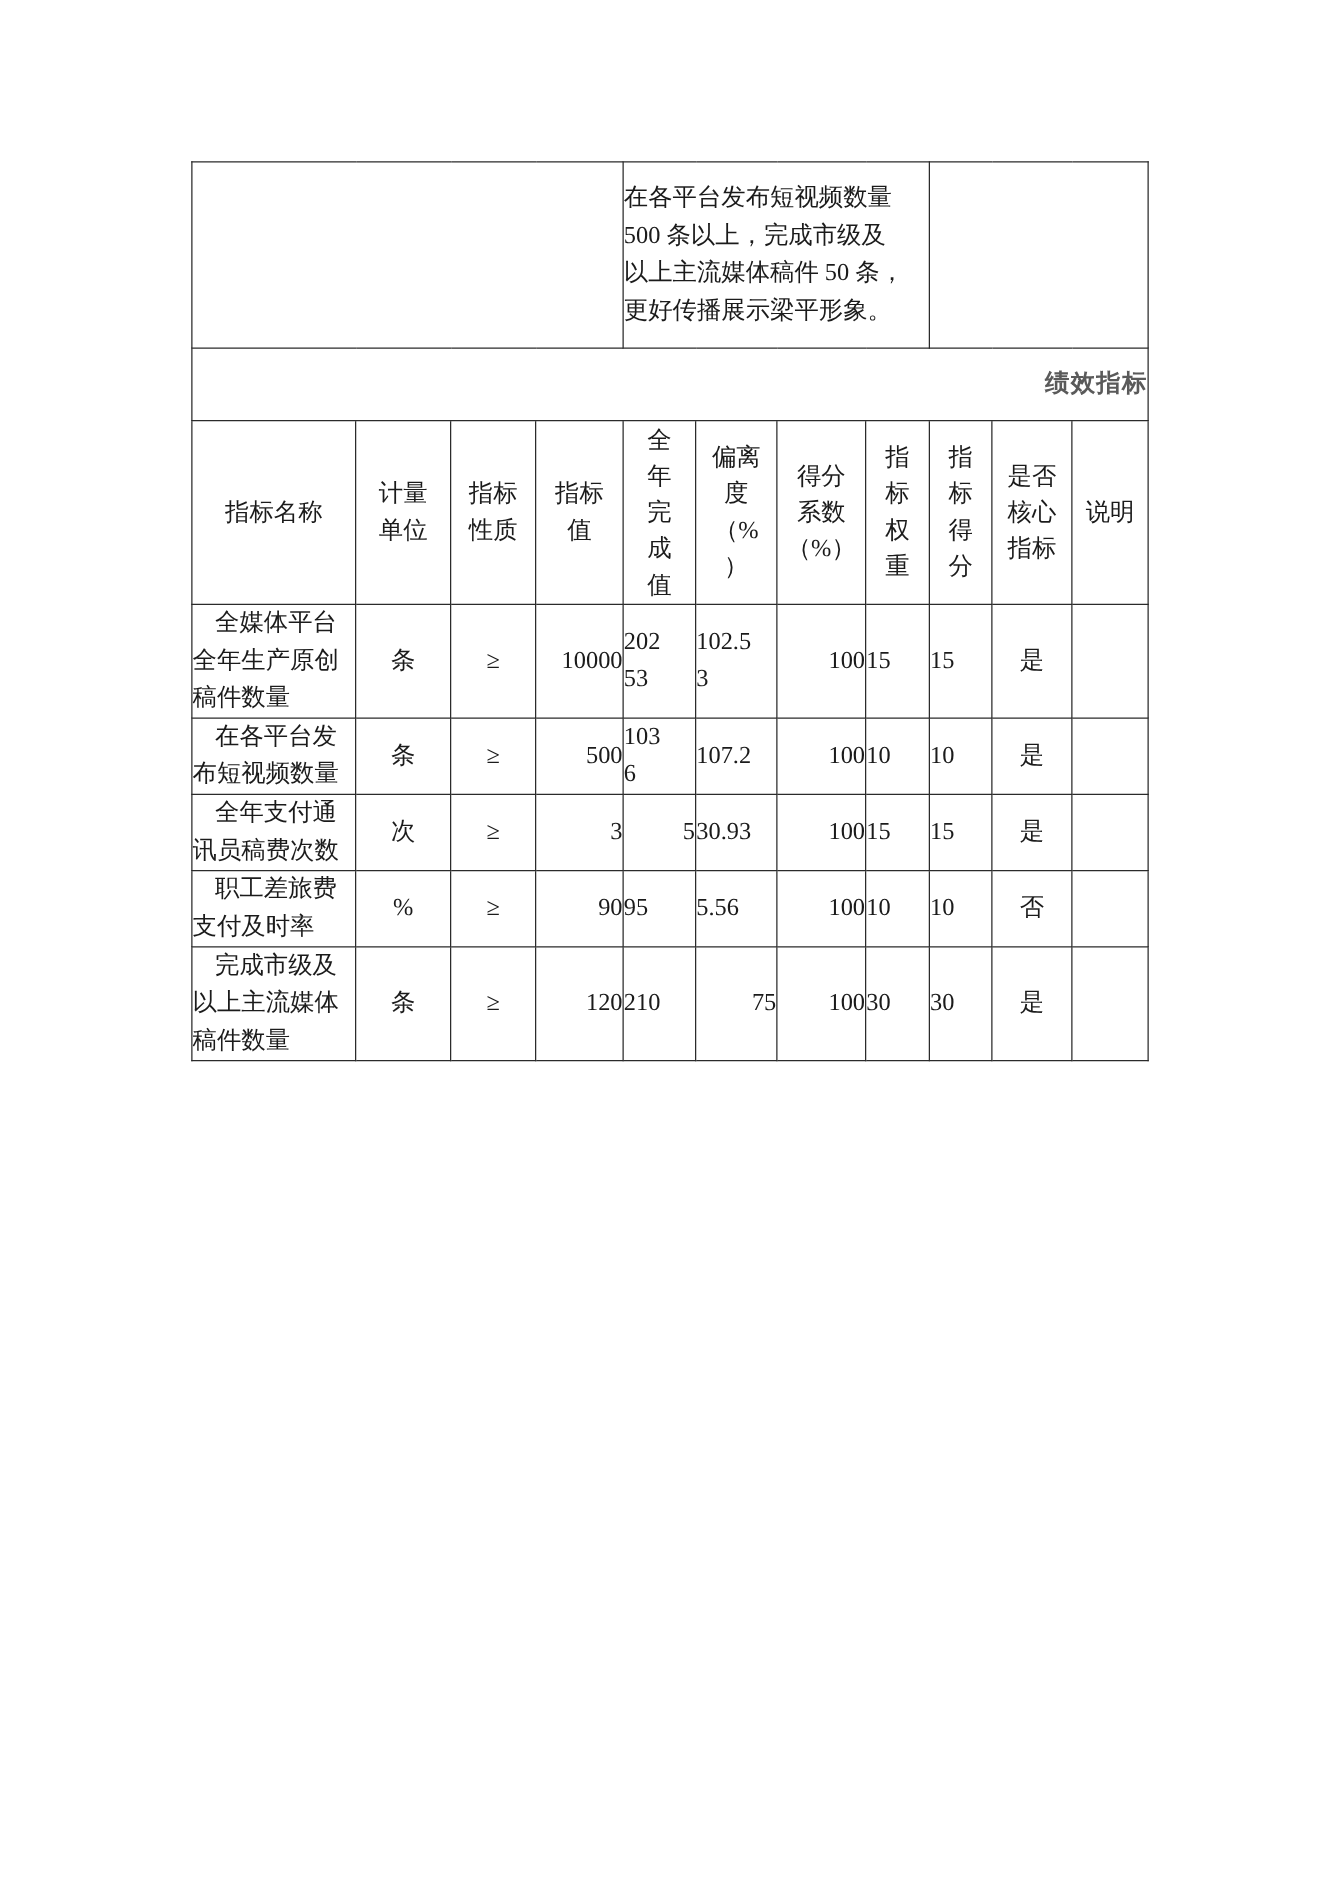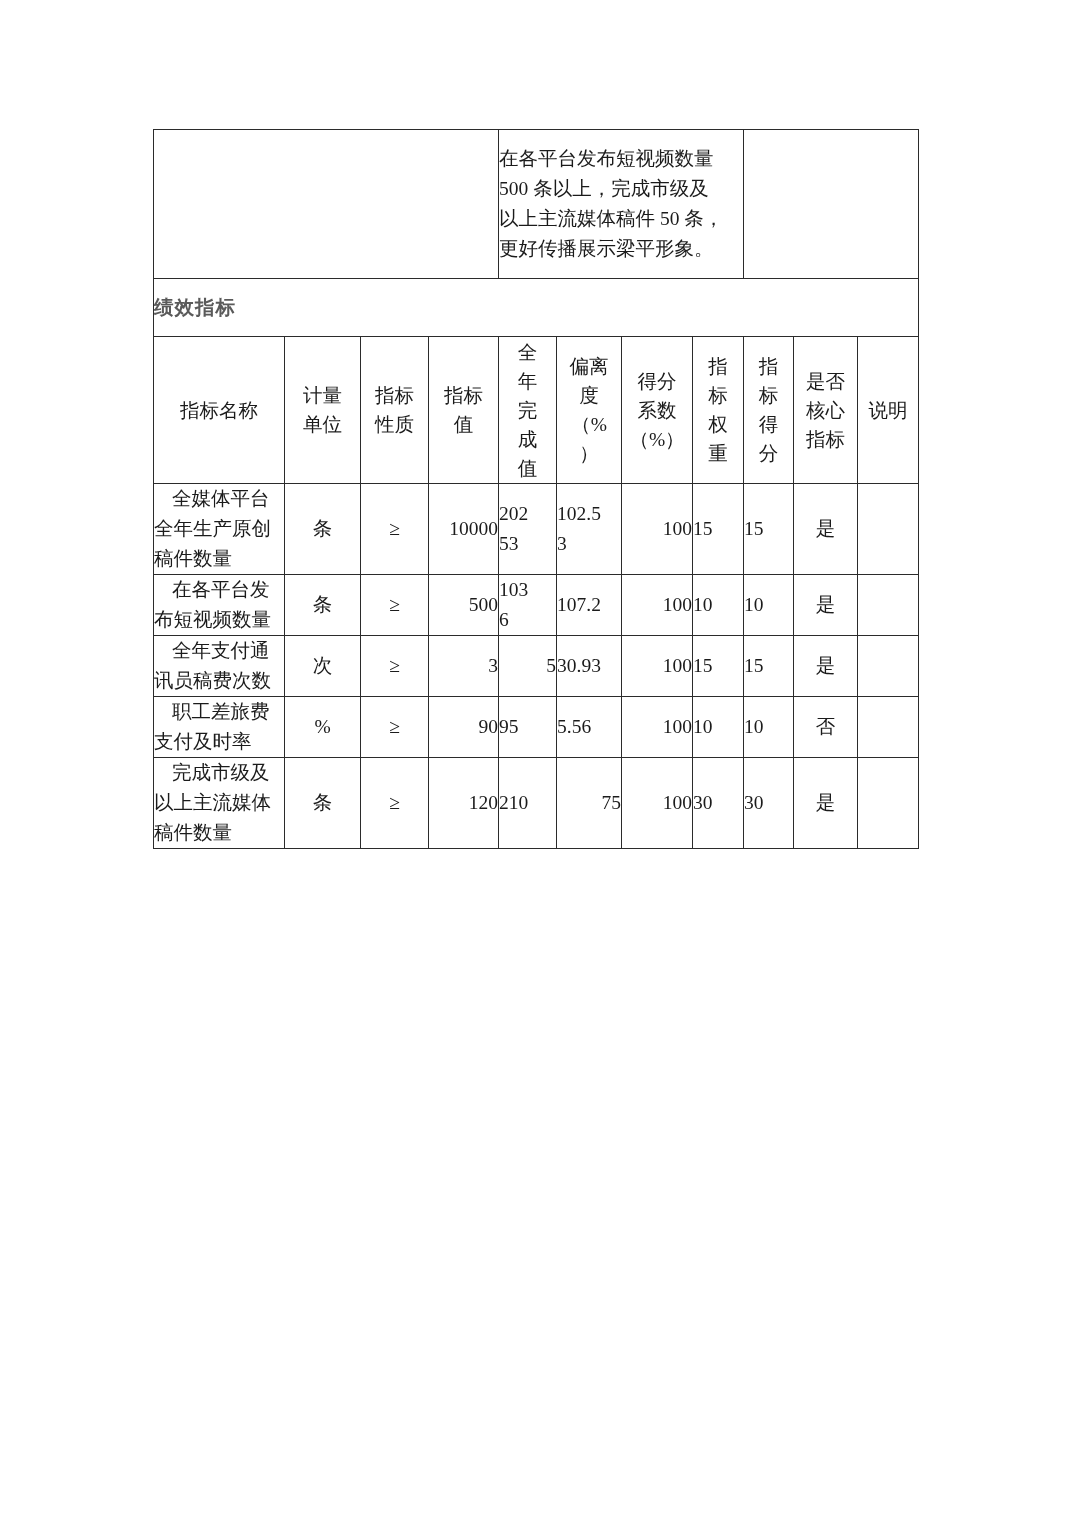--- a/index.html
+++ b/index.html
@@ -31,22 +31,22 @@
   }
   
   td.cont {
     vertical-align: top;
     text-align: left;
     line-height: 36px;
     padding: 3px 4px 0 9px;
   }
   
   td.band {
-    text-align: left;
-    font-family: Liberation Serif, serif;
+    text-align: right;
+    font-family: Liberation Mono, monospace;
     font-weight: bold;
     font-size: 24px;
     color: #5a5a5a;
     letter-spacing: 1px;
   }
   
   tr.rowH td {
     text-align: center;
     line-height: 29px;
   }

